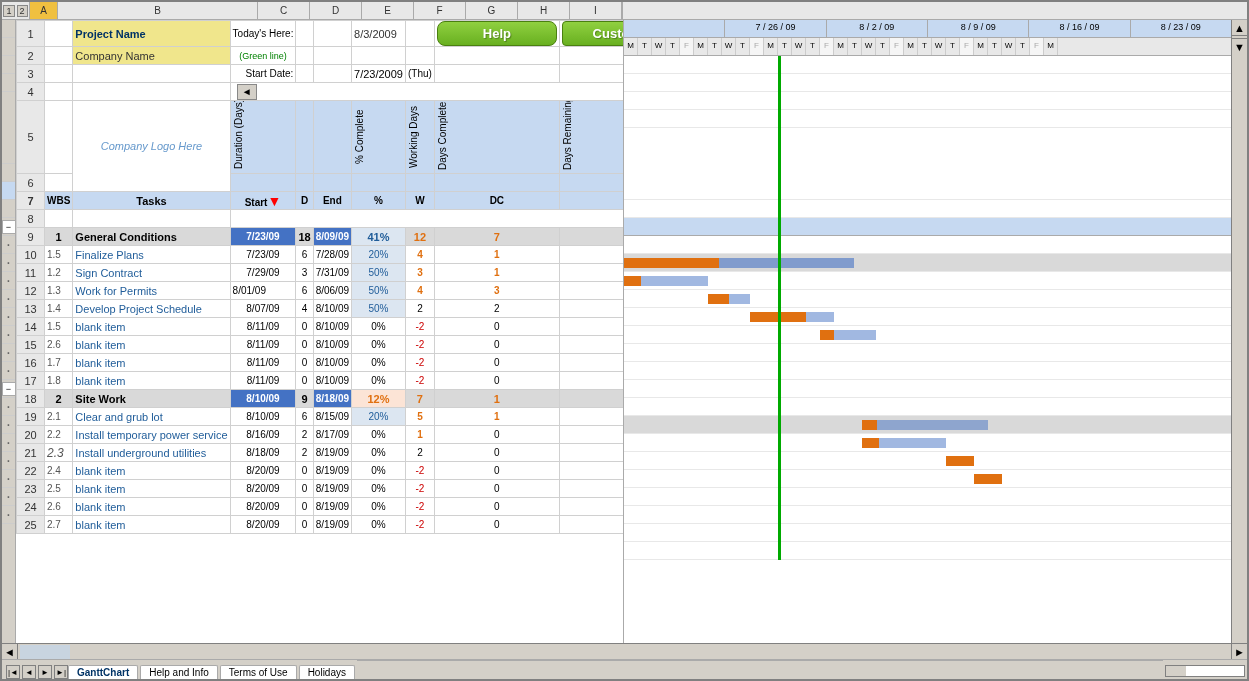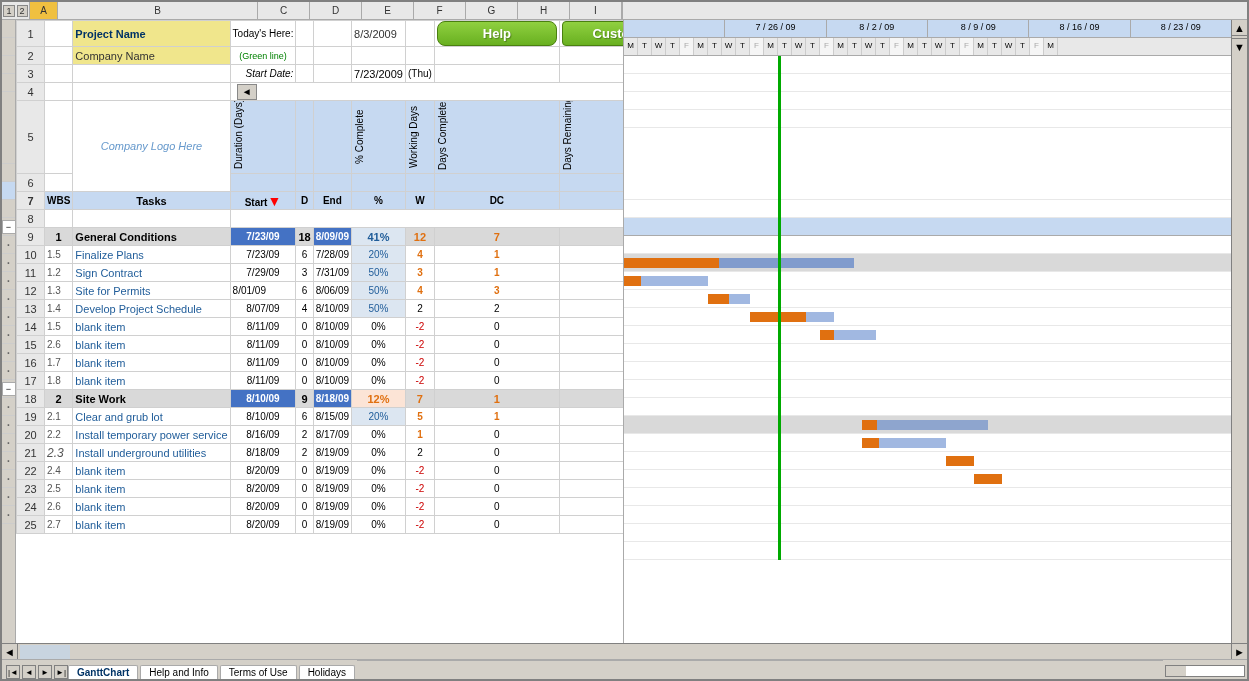--- a/index.html
+++ b/index.html
@@ -334,21 +334,21 @@
           <td></td>
           <td></td>
           <td></td>
           <td></td>
         </tr>
 
         <tr>
           <td class="row-num">3</td>
           <td></td>
           <td></td>
-          <td style="text-align:right;font-size:10px;font-style:italic;">Start Date:</td>
+          <td style="text-align:right;font-size:10px;">Start Date:</td>
           <td></td>
           <td></td>
           <td style="font-size:11px;">7/23/2009</td>
           <td style="font-size:10px;">(Thu)</td>
           <td></td>
           <td></td>
         </tr>
 
         <tr>
           <td class="row-num">4</td>
@@ -464,21 +464,21 @@
           <td style="text-align:center;font-size:10px;">7/31/09</td>
           <td style="background:#dce6f1;text-align:center;font-size:10px;color:#1f5c99;">50%</td>
           <td style="text-align:center;font-size:10px;color:#e07010;font-weight:bold;">3</td>
           <td style="text-align:center;font-size:10px;color:#e07010;font-weight:bold;">1</td>
           <td style="text-align:center;font-size:10px;">2</td>
         </tr>
 
         <tr>
           <td class="row-num">12</td>
           <td style="font-size:10px;color:#555;">1.3</td>
-          <td class="task-sub">Site for Permits</td>
+          <td class="task-sub">Work for Permits</td>
           <td style="text-align:left;font-size:10px;">8/01/09</td>
           <td style="text-align:center;font-size:10px;">6</td>
           <td style="text-align:center;font-size:10px;">8/06/09</td>
           <td style="background:#dce6f1;text-align:center;font-size:10px;color:#1f5c99;">50%</td>
           <td style="text-align:center;font-size:10px;color:#e07010;font-weight:bold;">4</td>
           <td style="text-align:center;font-size:10px;color:#e07010;font-weight:bold;">3</td>
           <td style="text-align:center;font-size:10px;color:#e07010;font-weight:bold;">3</td>
         </tr>
 
         <tr>

